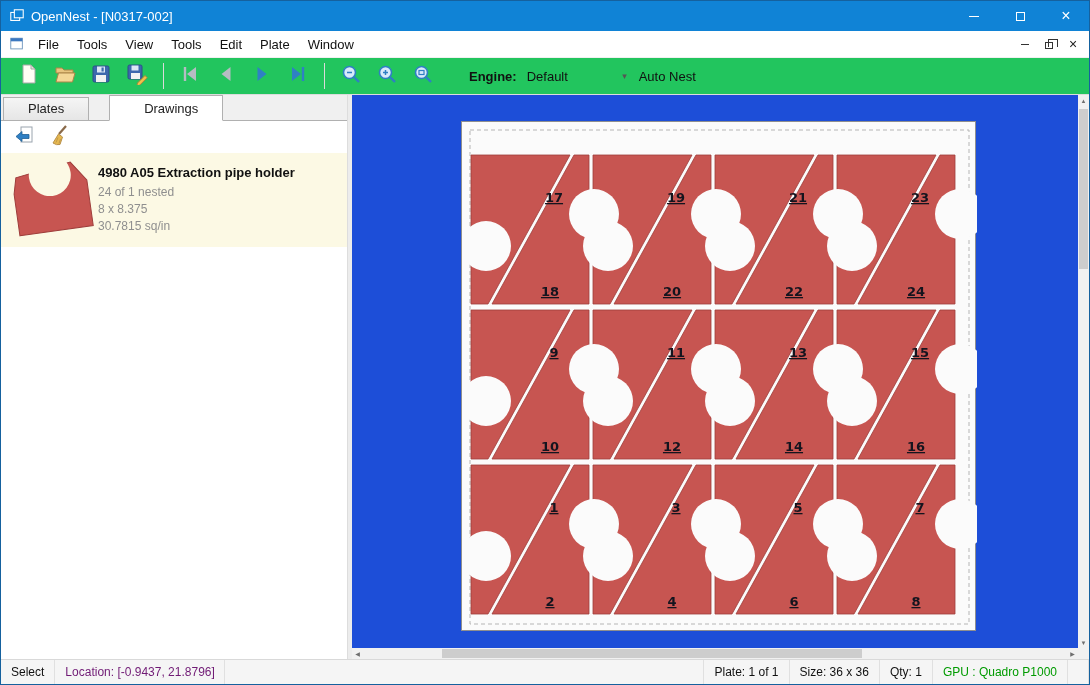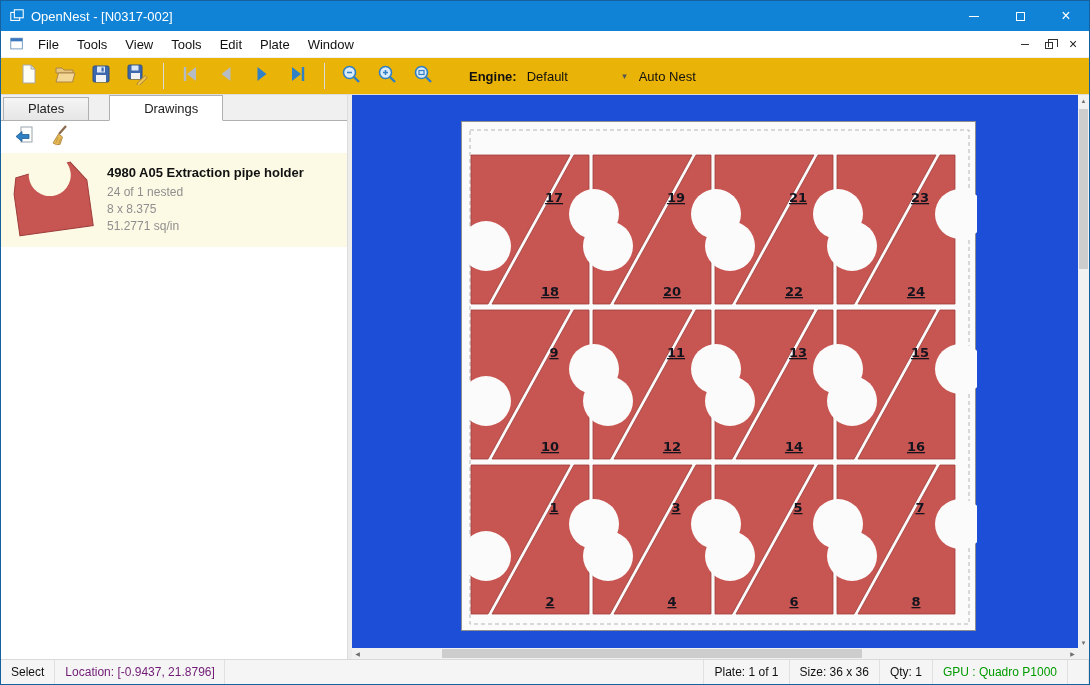--- a/index.html
+++ b/index.html
@@ -24,21 +24,21 @@
   .menu-item { font-size:13px; color:#111; padding:4px 9px; cursor:default; }
   .mdi-controls { position:absolute; right:6px; top:0; height:26px; display:flex; align-items:center; gap:4px; }
   .mdi-btn { width:20px; height:20px; display:flex; align-items:center; justify-content:center; }
   .mdi-min { width:8px; height:1px; background:#333; }
   .mdi-restore { position:relative; width:8px; height:7px; border:1px solid #333; background:#fff; margin-top:3px; }
   .mdi-restore::before { content:""; position:absolute; top:-4px; left:2px; width:8px; height:7px;
                          border:1px solid #333; border-bottom:0; }
   .mdi-close { font-size:14px; color:#222; line-height:14px; }
 
   
-  .toolbar { height:38px; background:#eab308; border-top:1px solid #f0f0f0; border-bottom:1px solid #dcdcdc;
+  .toolbar { height:38px; background:#22c55e; border-top:1px solid #f0f0f0; border-bottom:1px solid #dcdcdc;
              display:flex; align-items:center; padding-left:10px; flex:0 0 38px; }
   .tb-btn { width:36px; height:32px; display:flex; align-items:center; justify-content:center; border-radius:3px; cursor:pointer; }
   .tb-sep { width:1px; height:26px; background:#dadada; margin:0 8px; }
   .engine-label { font-size:13px; font-weight:bold; margin-left:28px; color:#111; }
   .engine-combo { display:flex; align-items:center; width:108px; height:24px; margin-left:6px;
                   padding:0 4px; font-size:13px; color:#111; cursor:pointer; }
   .engine-combo .val { flex:1; }
   .engine-combo .arrow { font-size:9px; color:#555; }
   .auto-nest { font-size:13px; color:#111; padding:5px 8px; cursor:pointer; border-radius:3px; }
 
@@ -47,21 +47,21 @@
 
   
   .left-panel { width:346px; flex:0 0 346px; background:#fff; display:flex; flex-direction:column; }
   .tabstrip { height:26px; background:#f0f0f0; display:flex; align-items:flex-end;
               padding:2px 0 0 2px; border-bottom:1px solid #b0b0b0;gap:20px; }
   .tab { font-size:13px; color:#222; padding:3px 24px 4px 24px; background:linear-gradient(#f5f5f5,#e6e6e6);
          border:1px solid #b0b0b0; border-bottom:none; cursor:pointer; }
   .tab.active { background:#fff; padding-top:5px; margin-bottom:-1px; border-bottom:1px solid #fff;padding-left:34px; }
   .panel-toolbar { height:32px; display:flex; align-items:center; gap:8px; padding-left:8px; background:#fff; }
   .pt-btn { width:28px; height:26px; display:flex; align-items:center; justify-content:center; border-radius:3px; cursor:pointer; }
-  .drawing-item { display:flex; gap:12px; padding:6px 8px; background:#fcf9e4; cursor:pointer; }
+  .drawing-item { display:flex; gap:3px; padding:6px 8px; background:#fcf9e4; cursor:pointer; }
   .item-text { padding-top:6px; }
   .item-title { font-size:13px; font-weight:bold; color:#111; margin-bottom:4px; }
   .item-meta { font-size:12px; color:#8f8f8f; line-height:17px; }
   .panel-rest { flex:1; background:#fff; }
 
   .splitter { width:5px; flex:0 0 5px; background:#ececec; border-left:1px solid #ddd; cursor:col-resize; }
 
   
   .canvas { flex:1; position:relative; background:#1d4ed8; overflow:hidden; }
   .plate { position:absolute; left:109px; top:26px; width:515px; height:510px;
@@ -278,21 +278,21 @@
             <g transform="rotate(-8 43 39)">
               <path d="M6 72 L80 72 L80 26 L66 6 L10 14 L6 30 Z" fill="#c75551" stroke="#9e3d3b"></path>
               <circle cx="44" cy="16" r="21" fill="#fcf9e4"></circle>
             </g>
           </svg>
         </span>
         <div class="item-text">
           <div class="item-title">4980 A05 Extraction pipe holder</div>
           <div class="item-meta">24 of 1 nested</div>
           <div class="item-meta">8 x 8.375</div>
-          <div class="item-meta">51.2771 sq/in</div>
+          <div class="item-meta">30.7815 sq/in</div>
         </div>
       </div>
       <div class="panel-rest"></div>
     </div>
 
     <div class="splitter"></div>
 
     <div class="canvas">
       <div class="plate">
         <svg width="515" height="510" viewBox="0 0 515 510">

